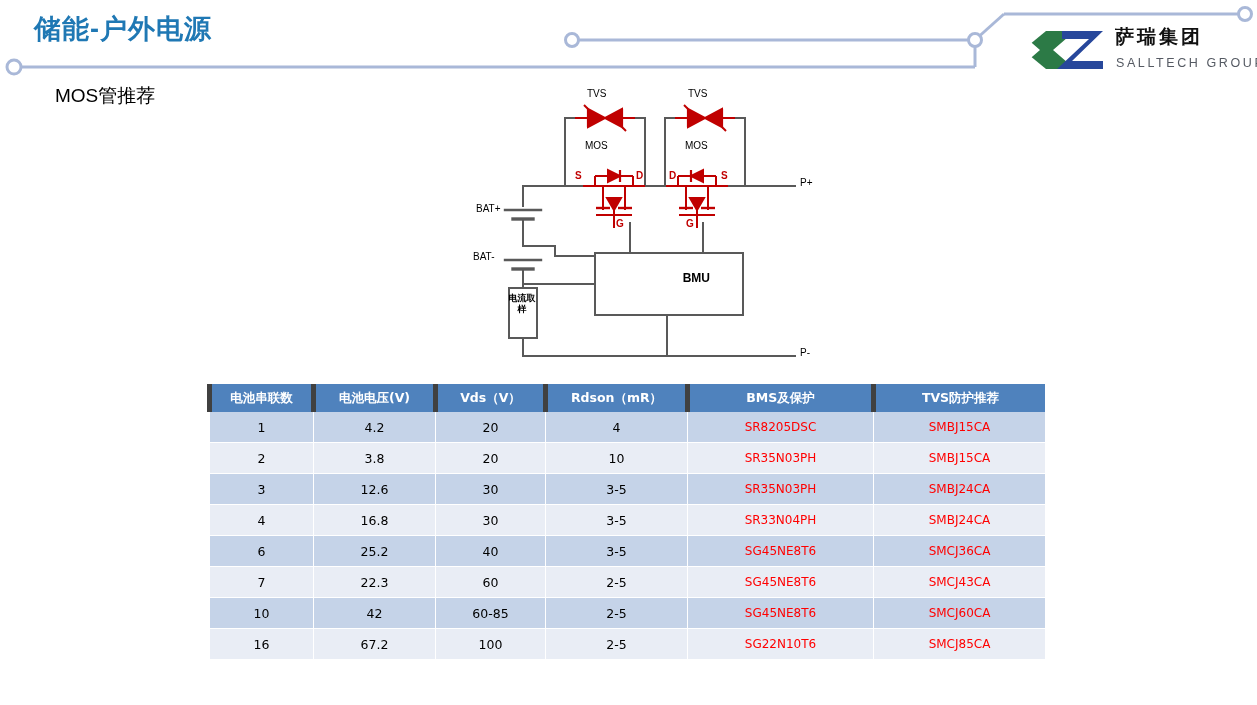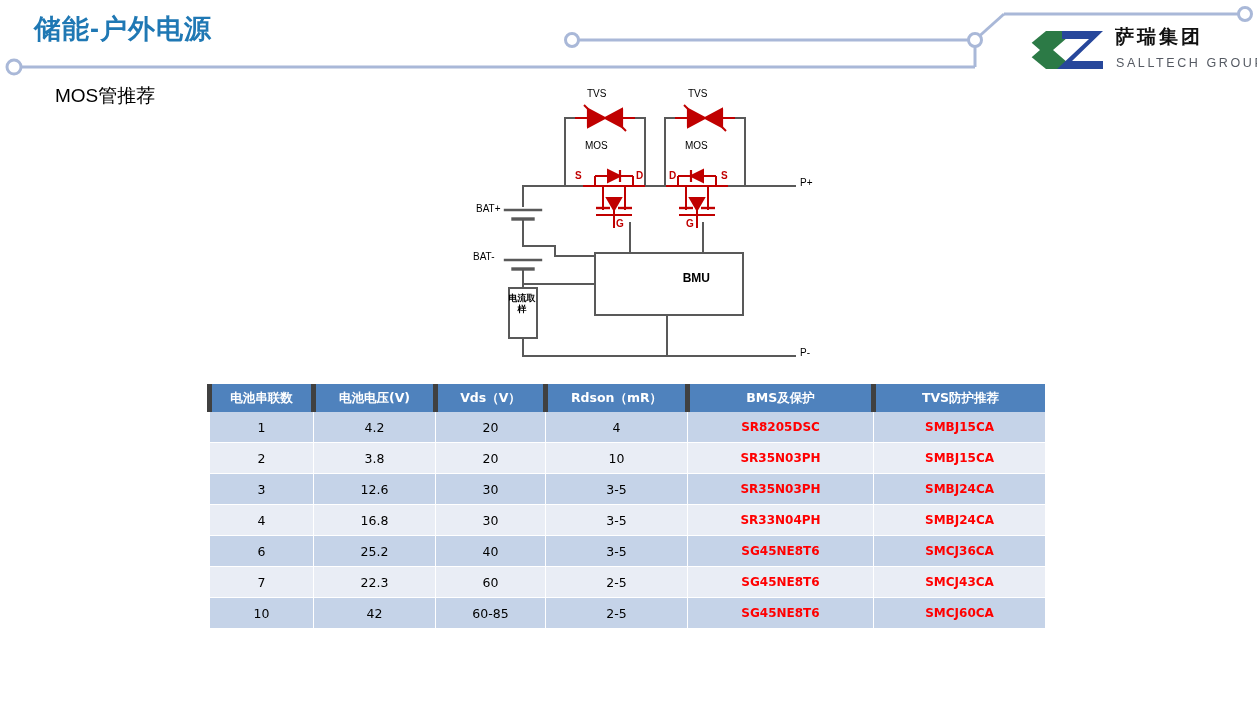--- a/index.html
+++ b/index.html
@@ -72,21 +72,21 @@
   }
   tbody td{
     height:28px;text-align:center;vertical-align:middle;
     font-size:12.5px;color:#000000;
     border-left:1px solid #ffffff;border-right:1px solid #ffffff;
     border-bottom:1px solid #ffffff;
     font-family:"DejaVu Sans",sans-serif;
   }
   tbody tr:nth-child(odd) td{background:#C5D3E8;}
   tbody tr:nth-child(even) td{background:#E9EDF5;}
-  td.part{color:#FF0000;font-weight:bold;font-size:12px;}
+  td.part{color:#FF0000;font-weight:normal;font-size:12px;}
   col.c1{width:104px;} col.c2{width:122px;} col.c3{width:110px;}
   col.c4{width:142px;} col.c5{width:186px;} col.c6{width:172px;}
 </style>
 </head>
 <body>
 
 <div id="header">
 
   <svg id="header-deco" viewBox="0 0 1257 90" width="1257" height="90">
 
@@ -326,15 +326,23 @@
           <td class="part">SMCJ43CA</td>
         </tr>
         <tr>
           <td>10</td>
           <td>42</td>
           <td>60-85</td>
           <td>2-5</td>
           <td class="part">SG45NE8T6</td>
           <td class="part">SMCJ60CA</td>
         </tr>
+        <tr>
+          <td>16</td>
+          <td>67.2</td>
+          <td>100</td>
+          <td>2-5</td>
+          <td class="part">SG22N10T6</td>
+          <td class="part">SMCJ85CA</td>
+        </tr>
       </tbody>
   </table>
 </div>
 
 </body></html>

